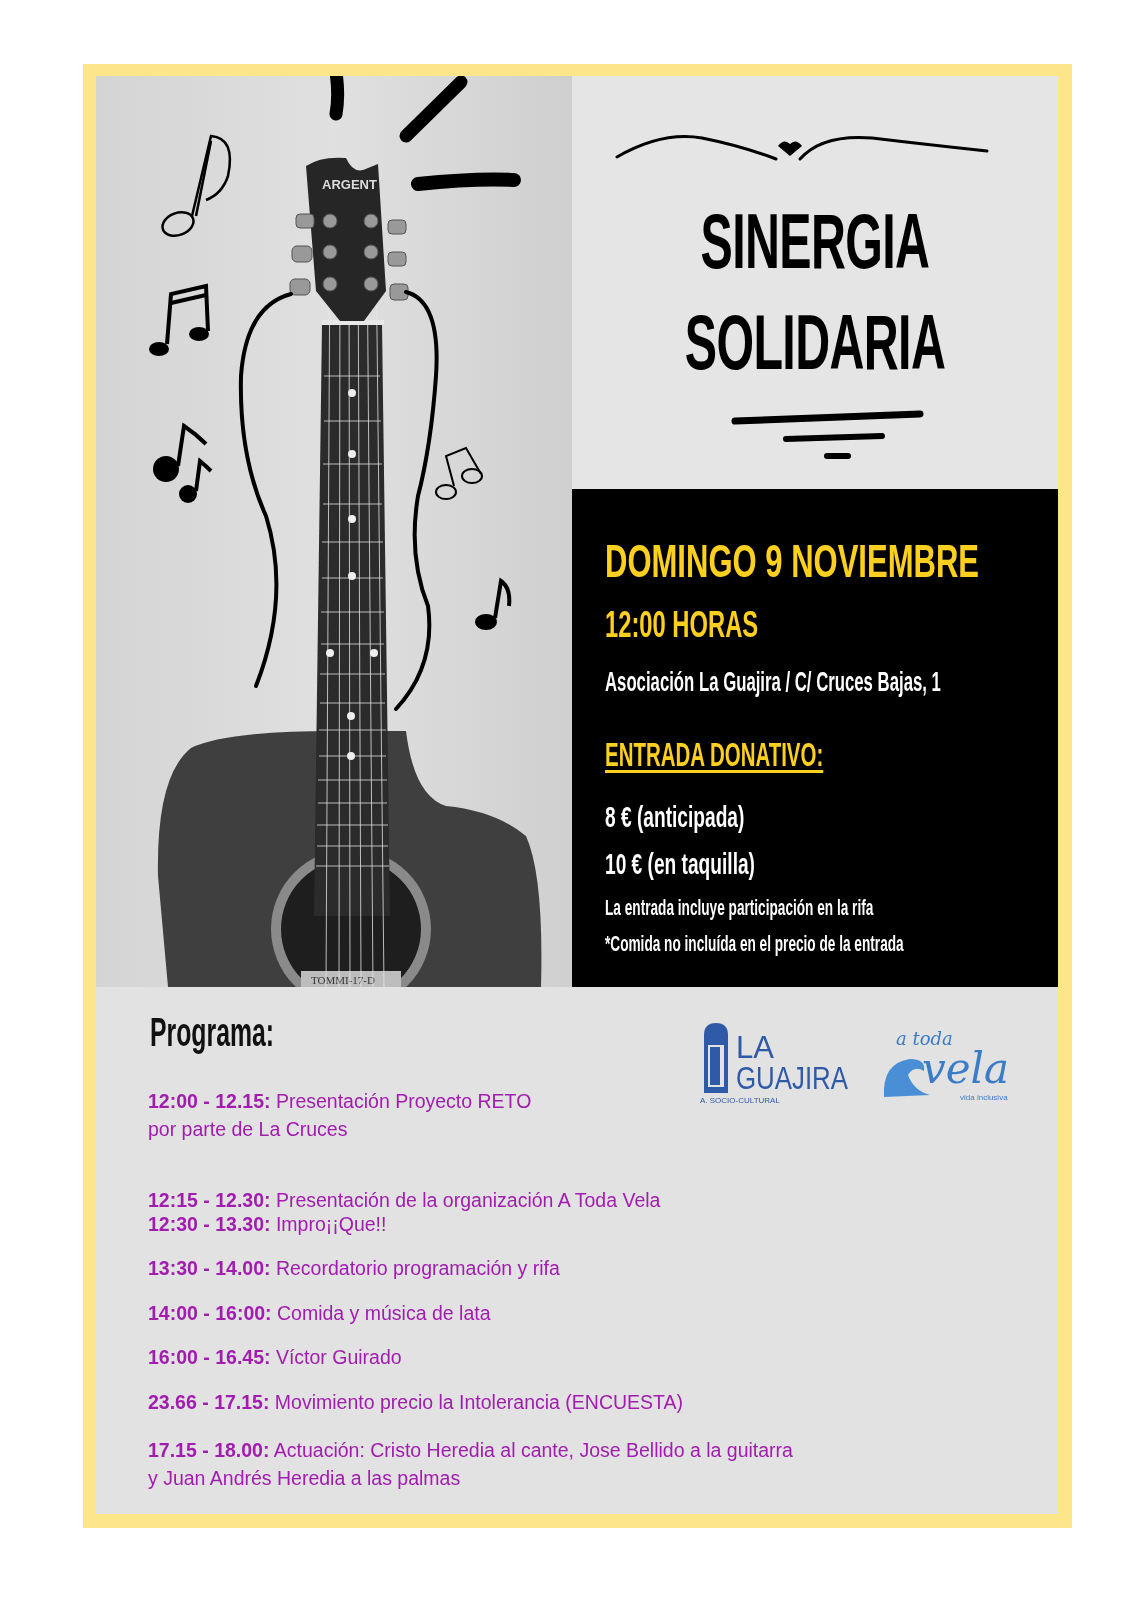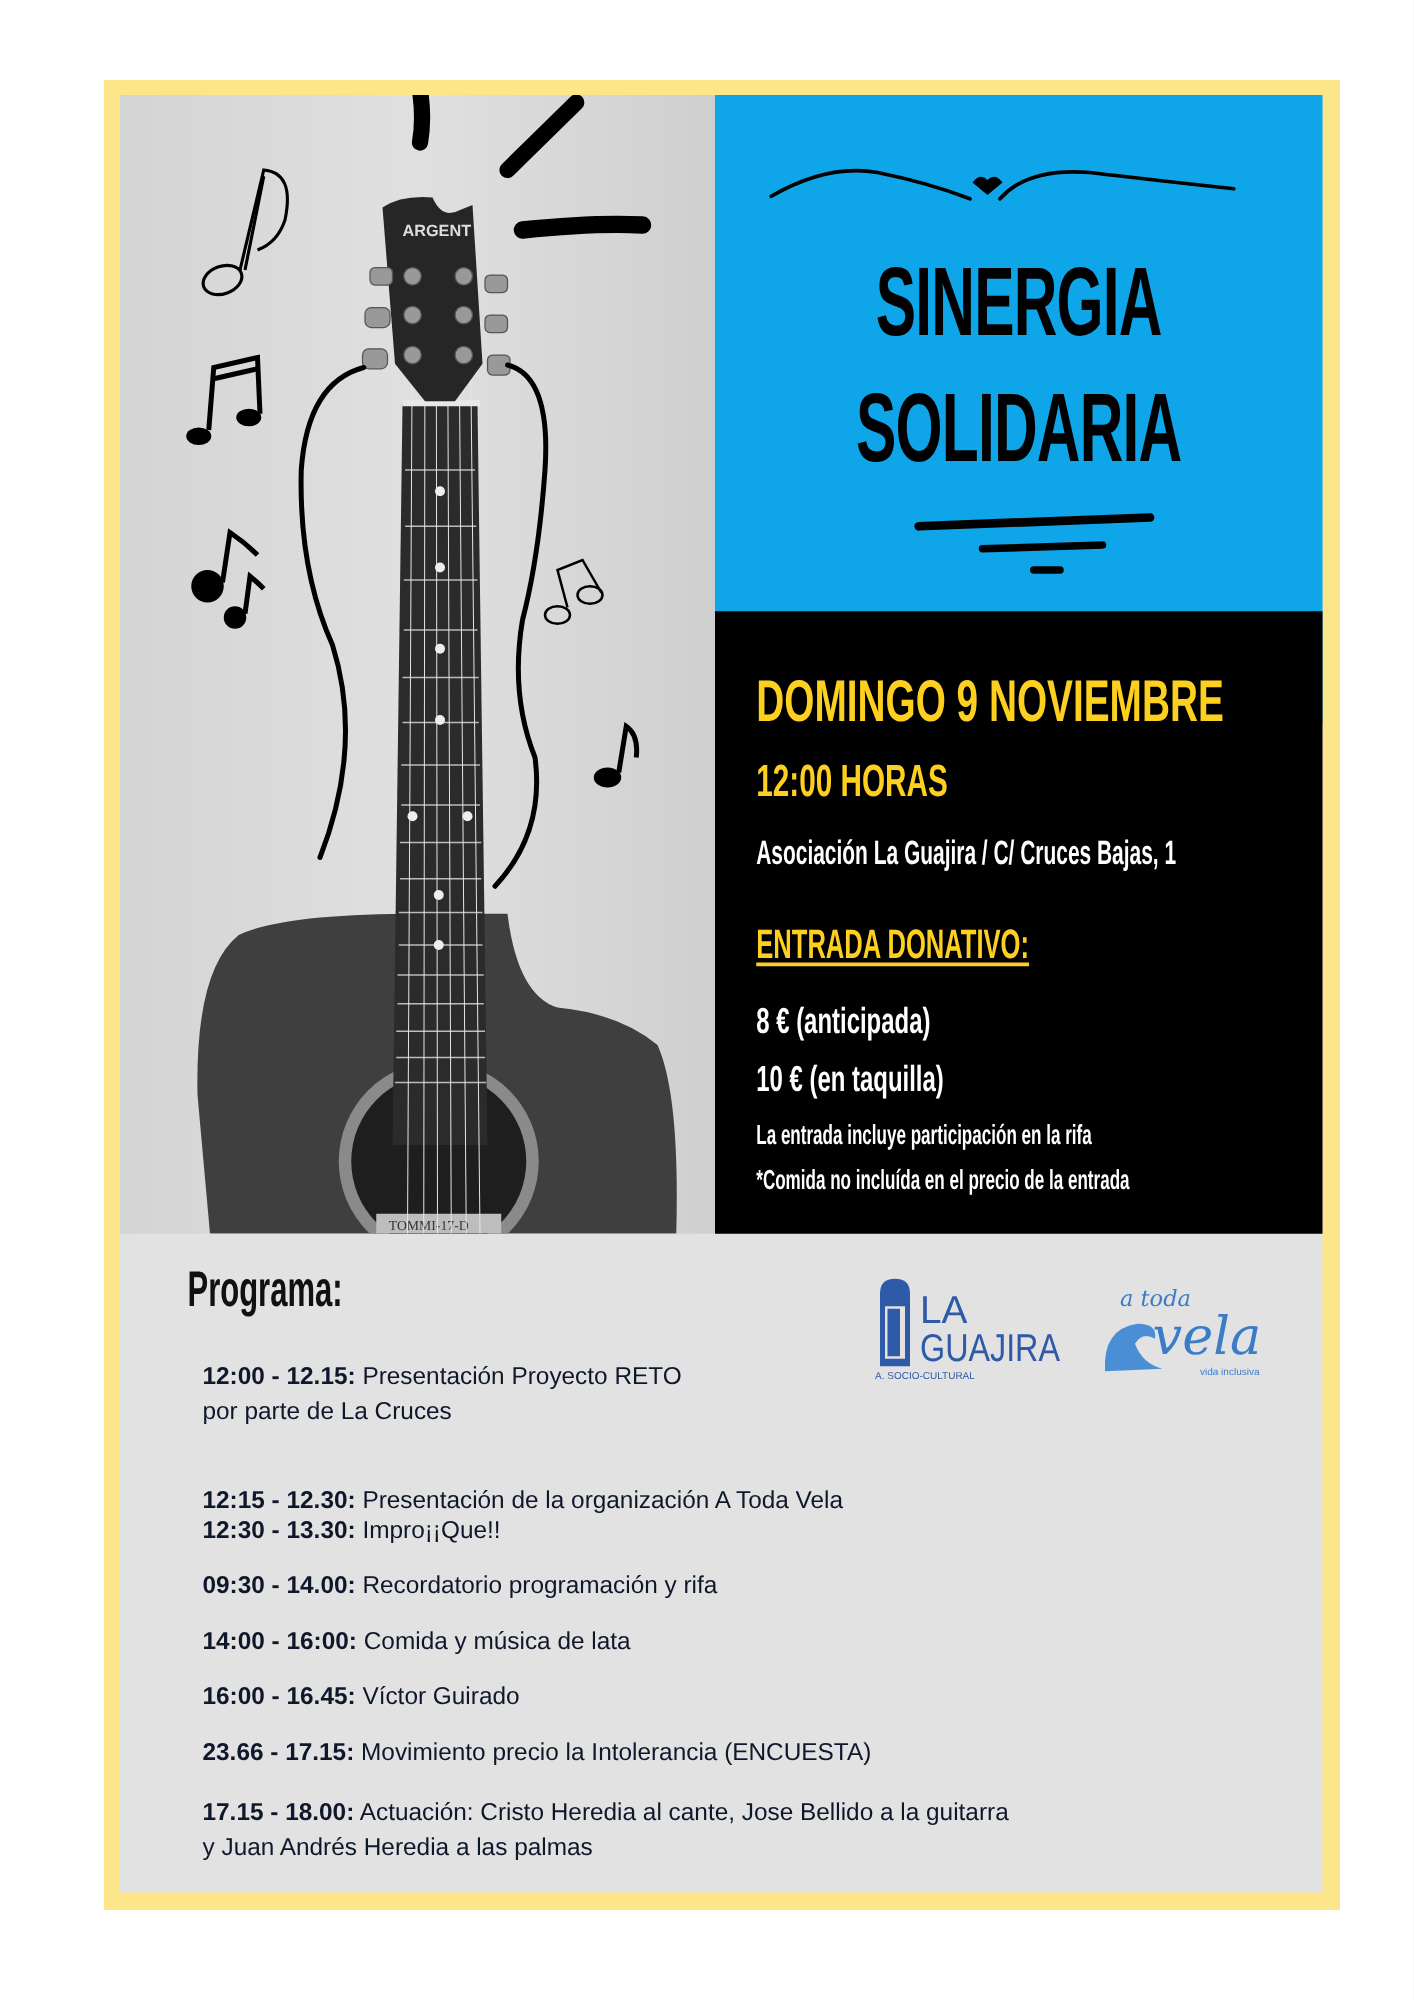--- a/index.html
+++ b/index.html
@@ -1,28 +1,28 @@
 <!DOCTYPE html>
 <html><head>
 <meta charset="utf-8">
 <style>
   html,body{margin:0;padding:0;}
   body{width:1131px;height:1600px;background:#ffffff;position:relative;overflow:hidden;font-family:"Liberation Sans",sans-serif;}
   .frame{position:absolute;left:83px;top:64px;width:989px;height:1464px;background:#fde58a;}
   .panel{position:absolute;left:96px;top:76px;width:962px;height:1438px;background:#e2e2e2;}
   .photo{position:absolute;left:96px;top:76px;width:476px;height:911px;background:#d9d9d9;overflow:hidden;}
-  .yellow{position:absolute;left:572px;top:76px;width:486px;height:502px;background:#0ea5e9;}
+  .yellow{position:absolute;left:572px;top:76px;width:486px;height:502px;background:#e5e5e5;}
   .black{position:absolute;left:572px;top:489px;width:486px;height:498px;background:#000;}
   .cond{font-family:"Liberation Sans Narrow","Liberation Sans",sans-serif;}
   .title{position:absolute;left:0;width:486px;text-align:center;color:#000;font-weight:bold;font-size:78px;letter-spacing:-1px;transform:scaleX(0.62);transform-origin:center;line-height:1;}
   .bt{position:absolute;left:33px;white-space:nowrap;transform-origin:left top;font-weight:bold;line-height:1;}
   .y{color:#fdd020;}
   .w{color:#fff;}
   .prog-title{position:absolute;left:150px;top:1012px;font-size:40px;font-weight:bold;color:#111;transform:scaleX(0.62);transform-origin:left top;line-height:1;}
-  .prog{position:absolute;left:162px;font-size:19.5px;color:#0f172a;line-height:28px;white-space:nowrap;}
+  .prog{position:absolute;left:148px;font-size:19.5px;color:#a21caf;line-height:28px;white-space:nowrap;}
   .prog b{font-weight:bold;}
   .logo1{position:absolute;left:700px;top:1015px;text-align:right;}
   .logo2{position:absolute;left:880px;top:1015px;}
 </style>
 </head>
 <body>
 
 <div class="frame"></div>
 <div class="panel"></div>
 
@@ -160,21 +160,21 @@
   <div class="bt w cond" style="top:408px;font-size:22px;transform:scaleX(0.62);">La entrada incluye participación en la rifa</div>
   <div class="bt w cond" style="top:444px;font-size:22px;transform:scaleX(0.62);">*Comida no incluída en el precio de la entrada</div>
 </div>
 
 <div class="prog-title cond">Programa:</div>
 
 <div class="prog" style="top:1087px;"><b>12:00 - 12.15:</b> <span>Presentación Proyecto RETO</span></div>
 <div class="prog" style="top:1115px;"><span>por parte de La Cruces</span></div>
 <div class="prog" style="top:1166px;margin-top:20px;"><b>12:15 - 12.30:</b> <span>Presentación de la organización A Toda Vela</span></div>
 <div class="prog" style="top:1210px;"><b>12:30 - 13.30:</b> <span>Impro¡¡Que!!</span></div>
-<div class="prog" style="top:1254px;"><b>09:30 - 14.00:</b> <span>Recordatorio programación y rifa</span></div>
+<div class="prog" style="top:1254px;"><b>13:30 - 14.00:</b> <span>Recordatorio programación y rifa</span></div>
 <div class="prog" style="top:1299px;"><b>14:00 - 16:00:</b> <span>Comida y música de lata</span></div>
 <div class="prog" style="top:1343px;"><b>16:00 - 16.45:</b> <span>Víctor Guirado</span></div>
 <div class="prog" style="top:1388px;"><b>23.66 - 17.15:</b> <span>Movimiento precio la Intolerancia (ENCUESTA)</span></div>
 <div class="prog" style="top:1436px;"><b>17.15 - 18.00:</b> <span>Actuación: Cristo Heredia al cante, Jose Bellido a la guitarra</span></div>
 <div class="prog" style="top:1464px;"><span>y Juan Andrés Heredia a las palmas</span></div>
 
 <div class="logo1">
   <svg width="160" height="90">
     <path d="M2 10 Q2 -2 14 -2 Q26 -2 26 10 L26 68 L2 68 Z" fill="#2f5aa8" transform="translate(2,10)"></path>
     <rect x="8" y="30" width="16" height="42" fill="#e2e2e2"></rect>

